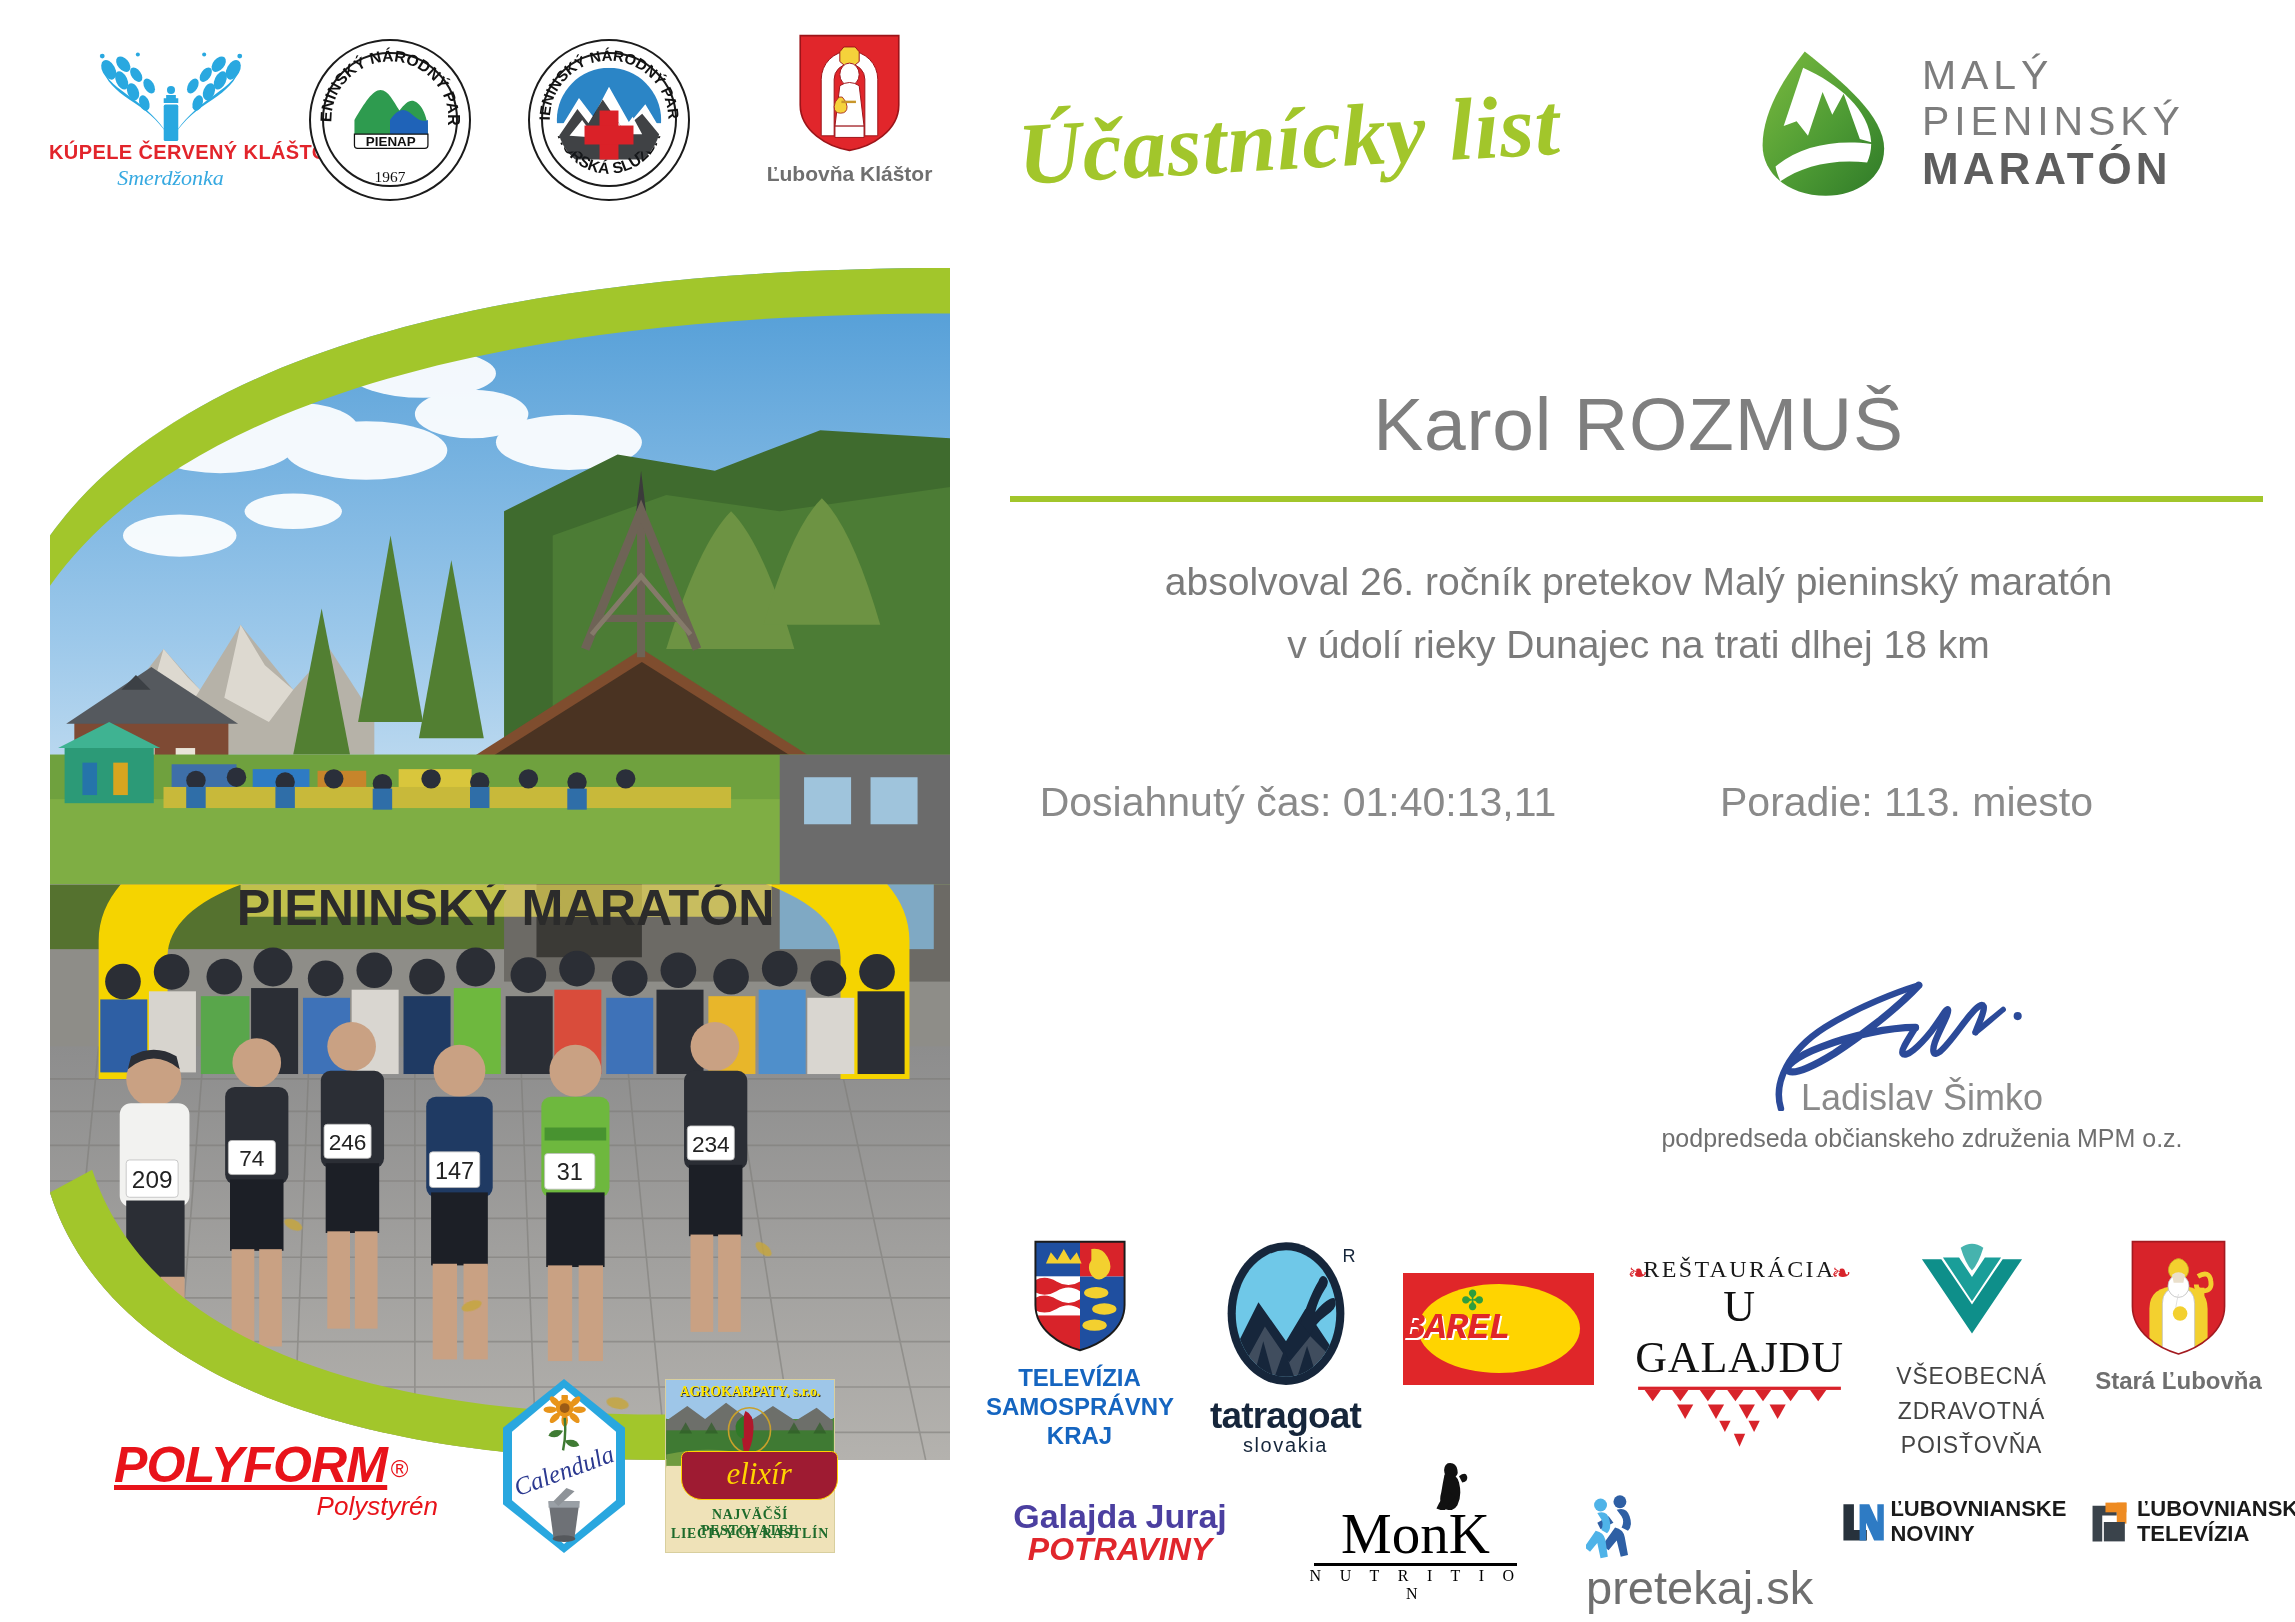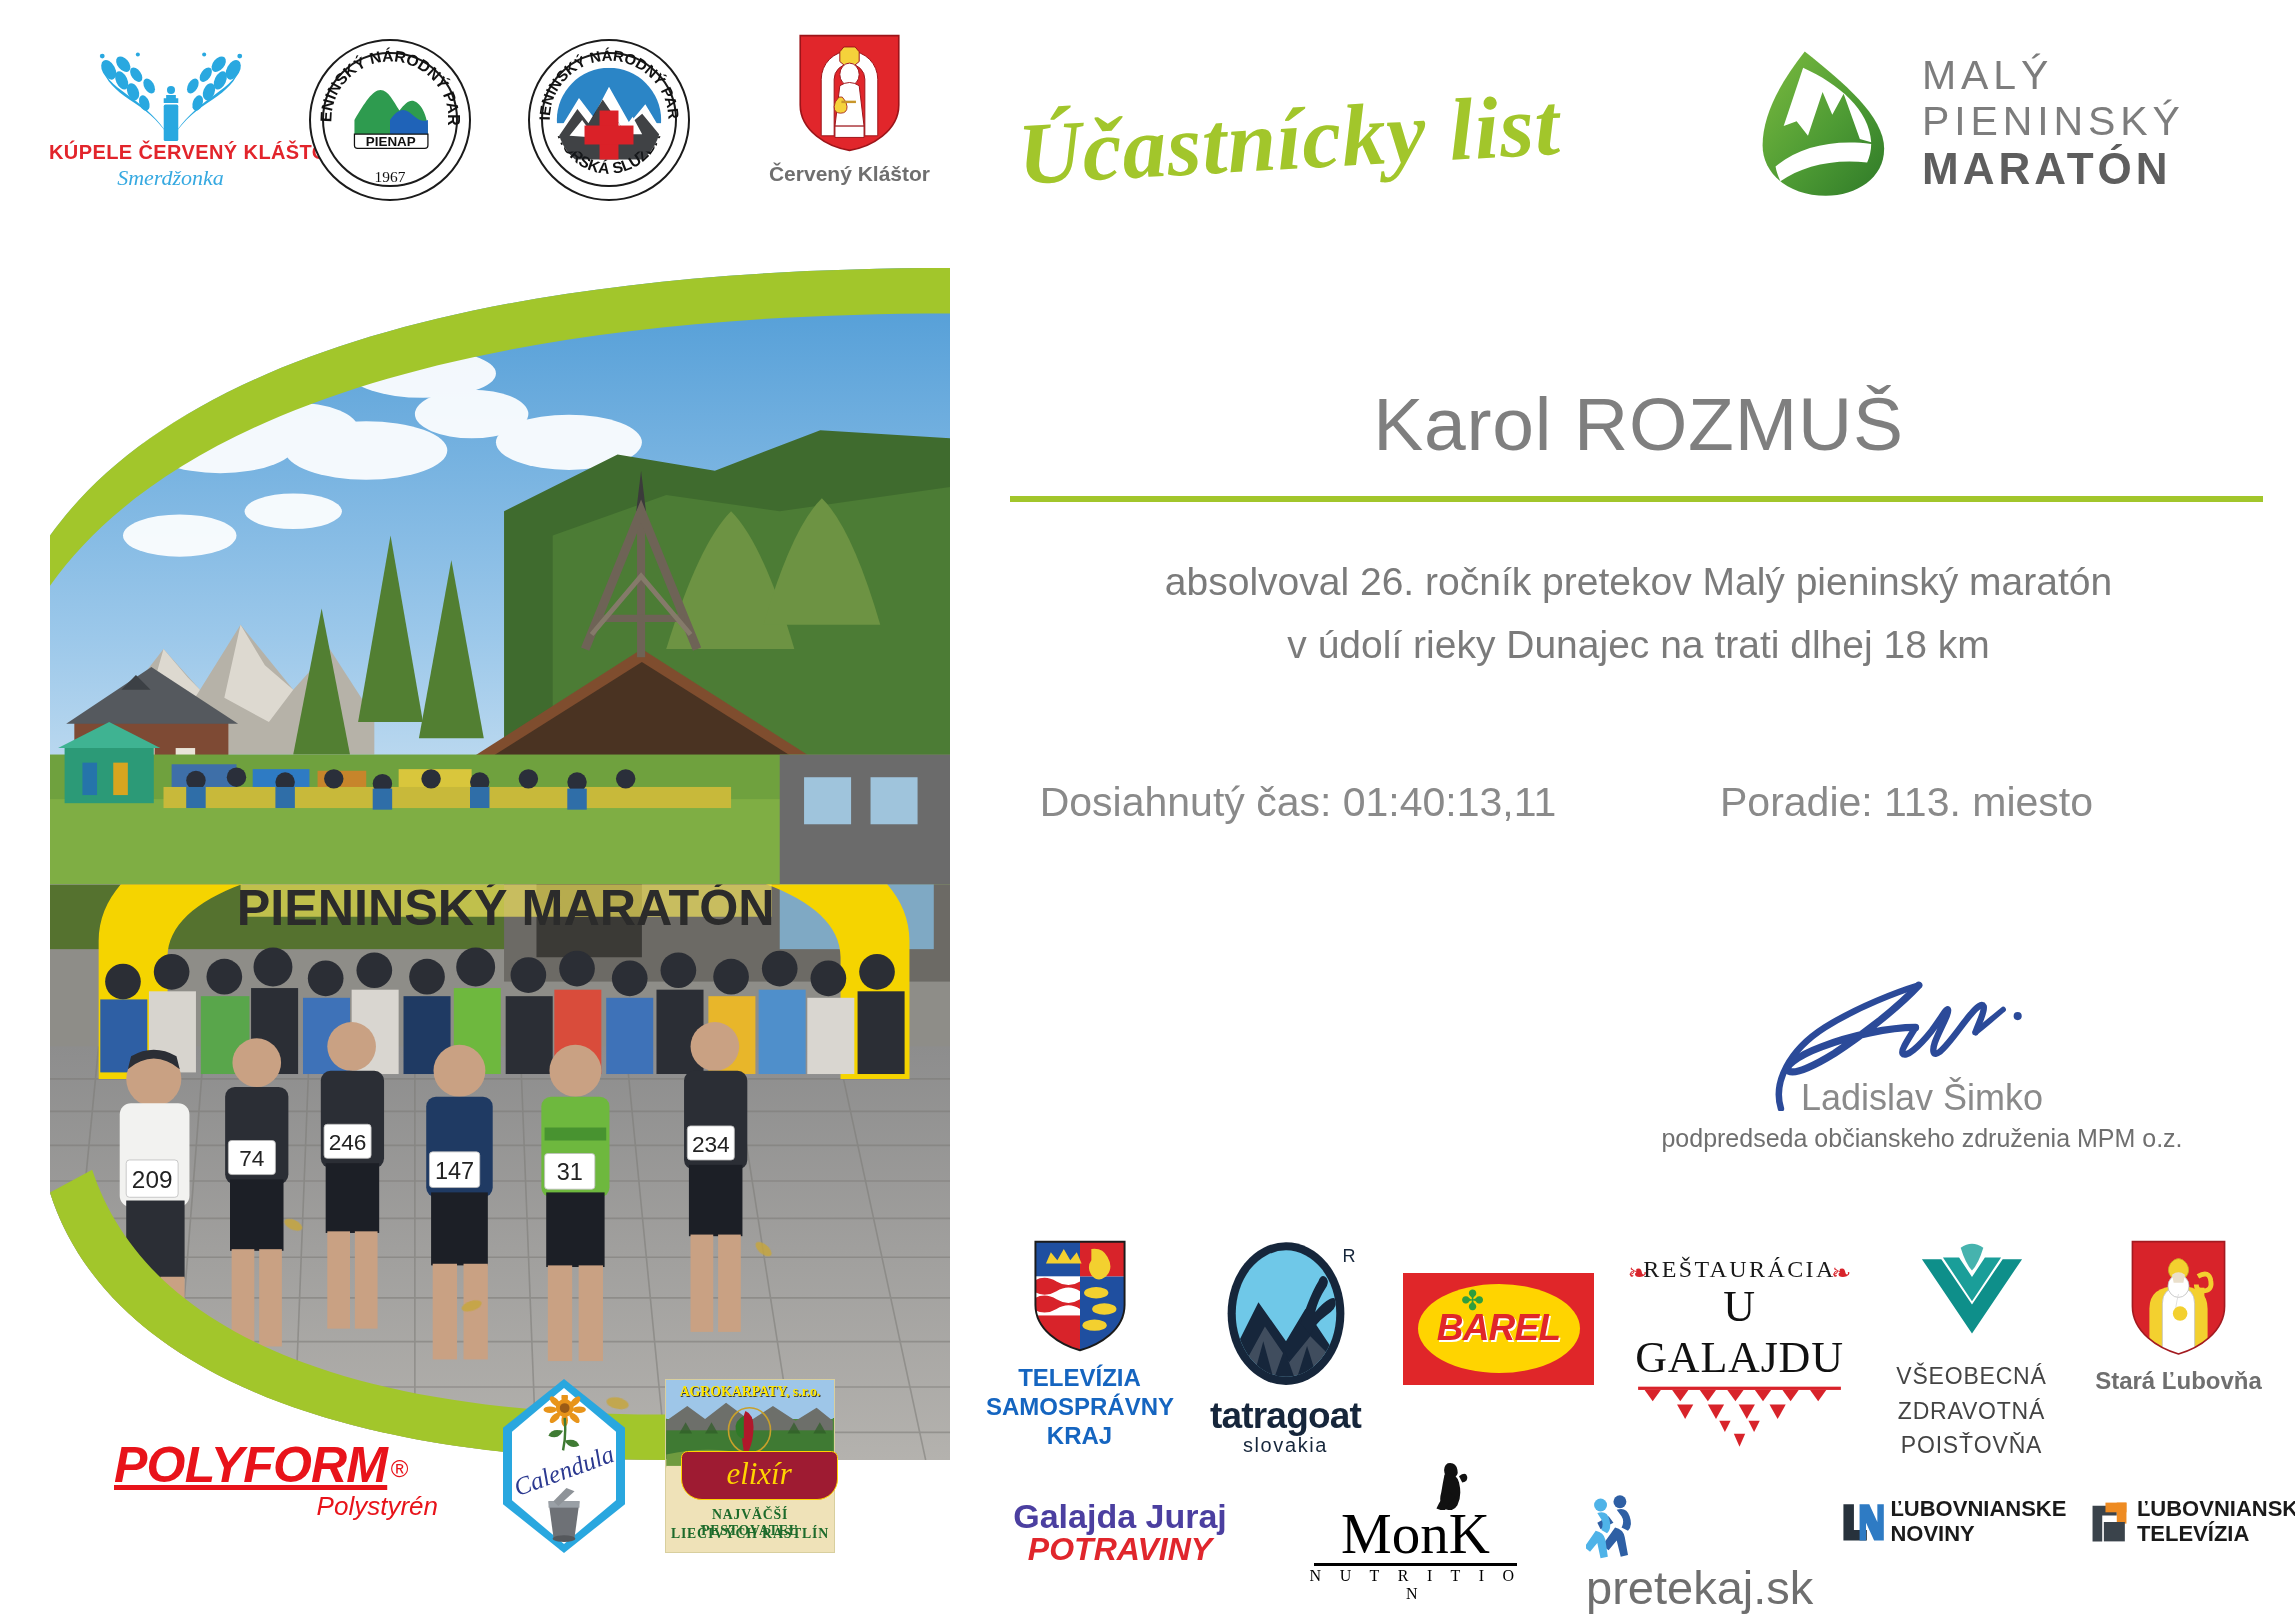--- a/index.html
+++ b/index.html
@@ -71,23 +71,23 @@
   #sp-psk-label{font-size:24px;font-weight:bold;color:#1565C0;line-height:1.22;margin-top:6.5px;}
 
   
   #sp-tatragoat-name{font-size:37px;font-weight:bold;color:#16263b;letter-spacing:-0.8px;margin-top:3.2px;}
   #sp-tatragoat-sub{font-size:20px;color:#16263b;letter-spacing:1.6px;margin-top:-3.2px;}
 
   
   #sp-barel{background:#E02629;width:191px;height:112px;position:relative;}
   #sp-barel .oval{position:absolute;left:14.6px;top:11.4px;width:162px;height:89px;
       background:#FFD400;border-radius:50%;}
-  #sp-barel .word{position:absolute;left:0;top:34px;width:191px;text-align:center;
+  #sp-barel .word{position:absolute;left:0;top:34px;width:191px;text-align:left;
       font-size:37px;font-weight:bold;font-style:italic;color:#E02629;
-      font-family:Liberation Sans, sans-serif;letter-spacing:-0.8px;
+      font-family:Liberation Mono, monospace;letter-spacing:-0.8px;
       text-shadow:1.6px 1.6px 0 #fff;}
   #sp-barel .clover{position:absolute;left:58px;top:11.4px;font-size:27.6px;color:#2E9E3E;}
 
   
   #sp-galajdu-top{font-size:24px;color:#1a1a1a;letter-spacing:2.4px;font-family:"Liberation Serif",serif;}
   #sp-galajdu-main{font-size:44px;color:#111;font-family:"Liberation Serif",serif;letter-spacing:0.8px;
       margin-top:-1.6px;}
 
   
   #sp-vszp-label{font-size:23px;color:#444;line-height:1.5;letter-spacing:0.8px;margin-top:8px;}
@@ -234,21 +234,21 @@
     <svg width="105" height="122" viewBox="0 0 130 150">
       <path d="M4 4 h122 v86 c0 32 -34 52 -61 56 C38 142 4 122 4 90 Z" fill="#E1262B" stroke="#9c1419" stroke-width="2"></path>
       <path d="M30 128 V58 a35 35 0 0 1 70 0 V128 h-16 V58 a19 19 0 0 0 -38 0 V128 Z" fill="#fff" stroke="#9c1419" stroke-width="1.2"></path>
       <path d="M58 18 h14 l5 6 v12 l-6 5 h-12 l-6 -5 v-12 z" fill="#F5D23B" stroke="#9c1419" stroke-width="1.2"></path>
       <ellipse cx="65" cy="52" rx="12" ry="14" fill="#fff" stroke="#9c1419" stroke-width="1.2"></ellipse>
       <path d="M53 66 q12 -8 24 0 l6 50 h-36 z" fill="#fff" stroke="#9c1419" stroke-width="1.2"></path>
       <path d="M47 116 h36 v14 h-36z" fill="#fff" stroke="#9c1419" stroke-width="1.2"></path>
       <path d="M52 80 q-6 6 -6 12 q0 8 8 8 q8 0 8 -8 q0 -6 -6 -12z" fill="#F5D23B" stroke="#9c1419" stroke-width="1"></path>
       <path d="M55 86 h18" stroke="#C8962A" stroke-width="3" fill="none"></path>
     </svg>
-    <div class="crest-label">Červený Kláštor</div>
+    <div class="crest-label">Ľubovňa Kláštor</div>
   </div>
 </div>
 
 <div id="cert-title">Účastnícky list</div>
 
 <div id="mpm-logo">
   <svg id="mpm-mark" viewBox="0 0 190 190">
     <defs>
       <linearGradient id="lg" x1="0" y1="0" x2="1" y2="1">
         <stop offset="0%" stop-color="#7CBB3F"></stop>

